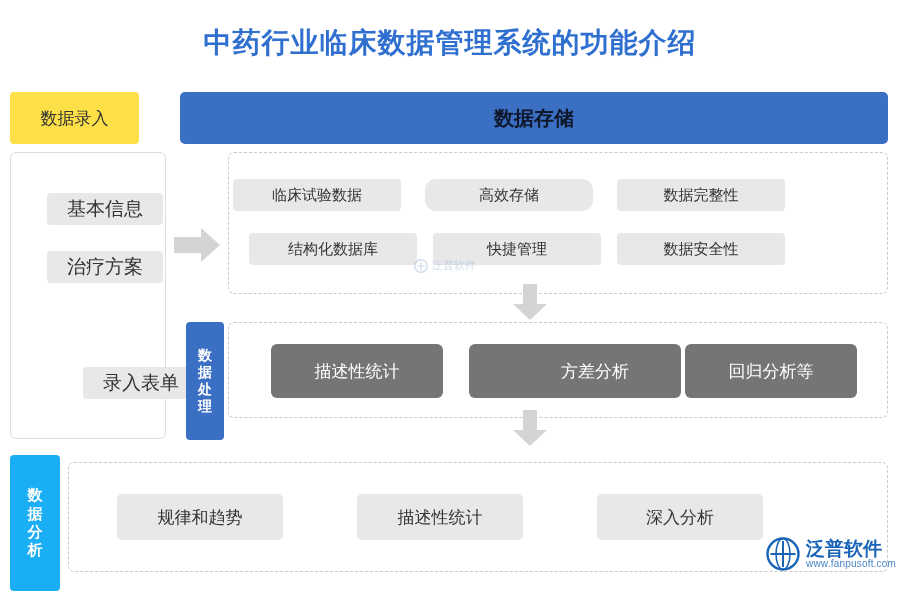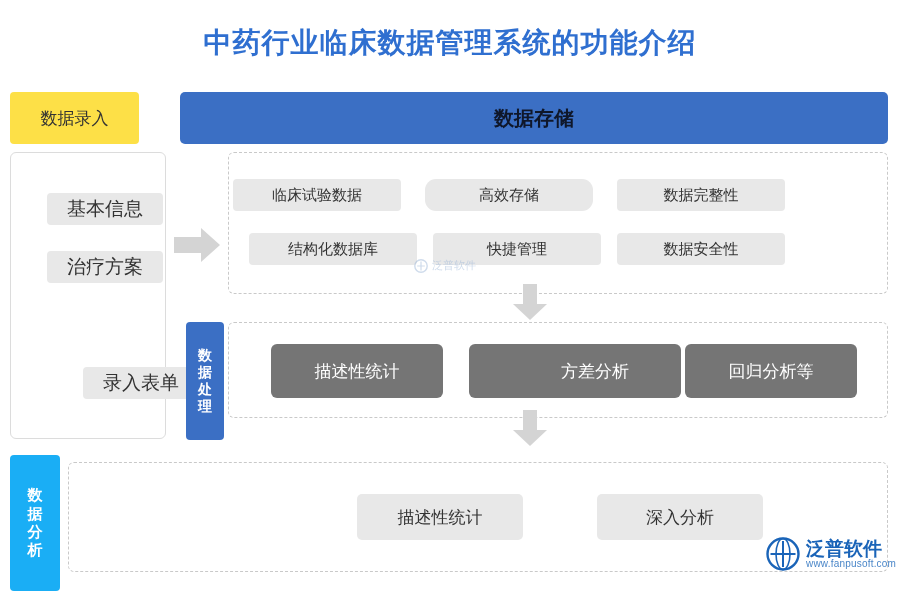--- a/index.html
+++ b/index.html
@@ -308,20 +308,21 @@
   <svg width="34" height="36" viewBox="0 0 34 36">
     <polygon points="10,0 24,0 24,20 34,20 17,36 0,20 10,20" fill="#d4d4d4"></polygon>
   </svg>
 </div>
 
 <div class="vtab" id="vtab-analysis">
   <span>数据分析</span>
 </div>
 
 <div class="dashed-box" id="analysis-box">
+  <div class="chip-light l0">规律和趋势</div>
   <div class="chip-light l1">描述性统计</div>
   <div class="chip-light l2">深入分析</div>
 </div>
 
 <div id="logo-corner">
   <svg width="34" height="34" viewBox="0 0 34 34">
     <circle cx="17" cy="17" r="15.5" fill="none" stroke="#1a64b8" stroke-width="2.4"></circle>
     <path d="M17 4 L17 30 M4.5 17 L29.5 17" stroke="#1a64b8" stroke-width="2" fill="none"></path>
     <ellipse cx="17" cy="17" rx="7" ry="15.5" fill="none" stroke="#1a64b8" stroke-width="1.6"></ellipse>
   </svg>

